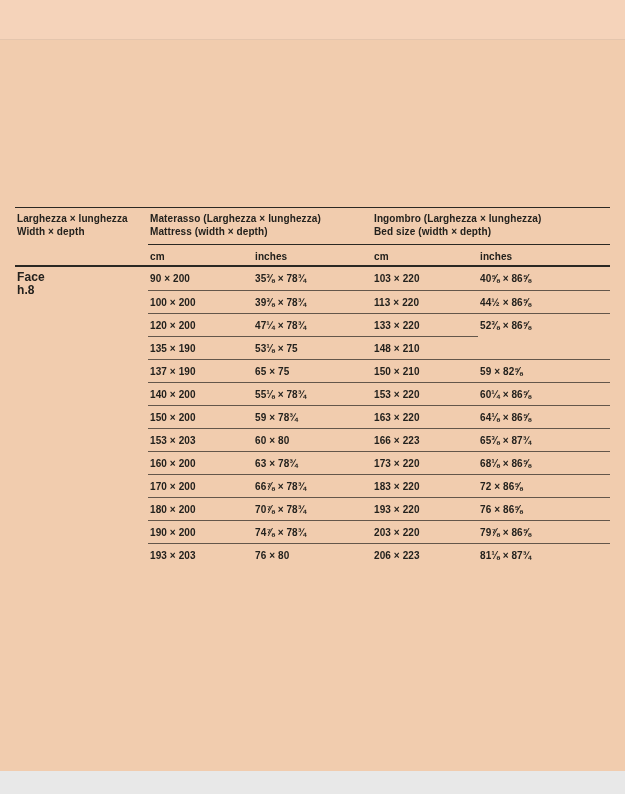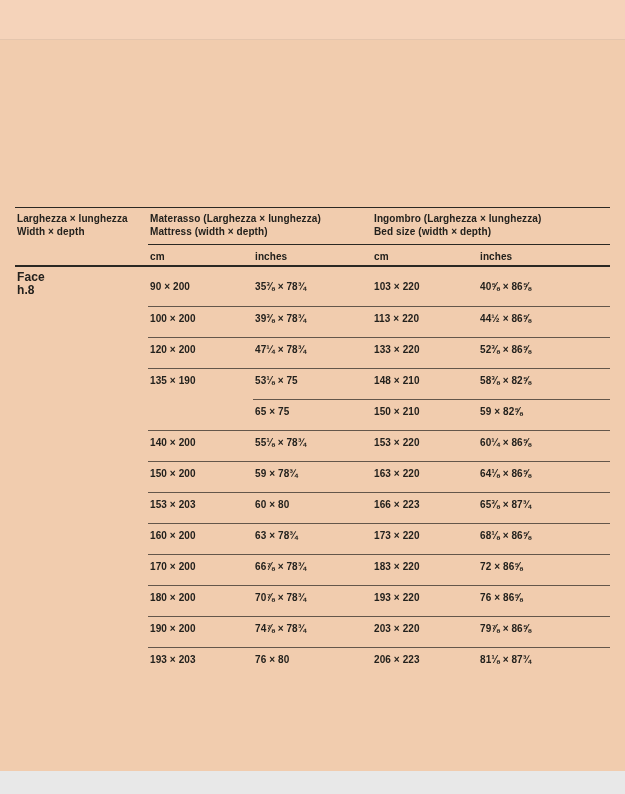--- a/index.html
+++ b/index.html
@@ -32,21 +32,20 @@
   .hcell { height:37px; padding:4px 2px 0 2px; }
   .h-c1 { grid-column:1; }
   .h-c2 { grid-column:2 / span 2; border-bottom:1px solid #2b2823; }
   .h-c3 { grid-column:4 / span 2; border-bottom:1px solid #2b2823; }
   .shcell { height:22px; padding:5px 2px 0 2px; border-bottom:2px solid #2b2823; }
   .sh1{grid-column:1;} .sh2{grid-column:2;} .sh3{grid-column:3;} .sh4{grid-column:4;} .sh5{grid-column:5;}
   .cell {
     height:23px;
     display:flex; align-items:center;
     padding:8px 2px;
-    margin-top:8px;
   }
   .c2{grid-column:2;} .c3{grid-column:3;} .c4{grid-column:4;} .c5{grid-column:5;}
   .sep { border-top:1px solid rgba(40,36,31,0.7); }
   .face-label {
     position:absolute; left:2px; top:63px;
     font-size:12px; font-weight:700; line-height:13px;
   }
 </style>
 </head>
 <body>
@@ -86,22 +85,22 @@
   <div class="cell c5 sep">44½ × 86⅝</div>
 
   <div class="cell c2 sep">120 × 200</div>
   <div class="cell c3 sep">47¼ × 78¾</div>
   <div class="cell c4 sep">133 × 220</div>
   <div class="cell c5 sep">52⅜ × 86⅝</div>
 
   <div class="cell c2 sep">135 × 190</div>
   <div class="cell c3 sep">53⅛ × 75</div>
   <div class="cell c4 sep">148 × 210</div>
-  <div class="cell c5 sep">58⅜ × 82⅝</div>
 
+  <div class="cell c2 sep">137 × 190</div>
   <div class="cell c3 sep">65 × 75</div>
   <div class="cell c4 sep">150 × 210</div>
   <div class="cell c5 sep">59 × 82⅝</div>
 
   <div class="cell c2 sep">140 × 200</div>
   <div class="cell c3 sep">55⅛ × 78¾</div>
   <div class="cell c4 sep">153 × 220</div>
   <div class="cell c5 sep">60¼ × 86⅝</div>
 
   <div class="cell c2 sep">150 × 200</div>

